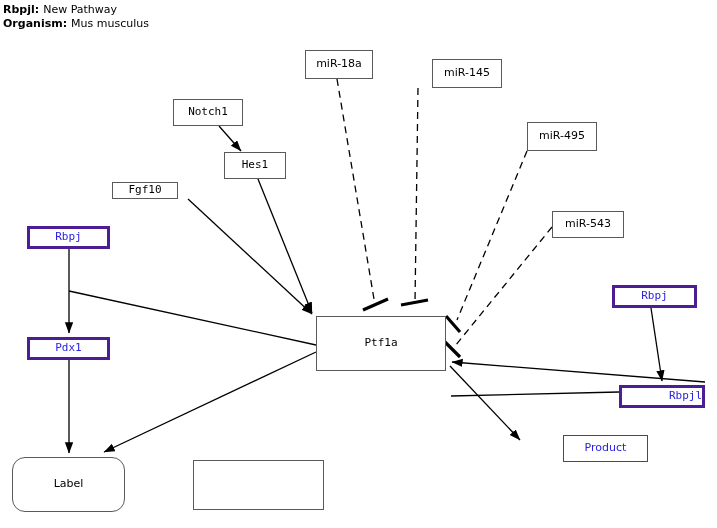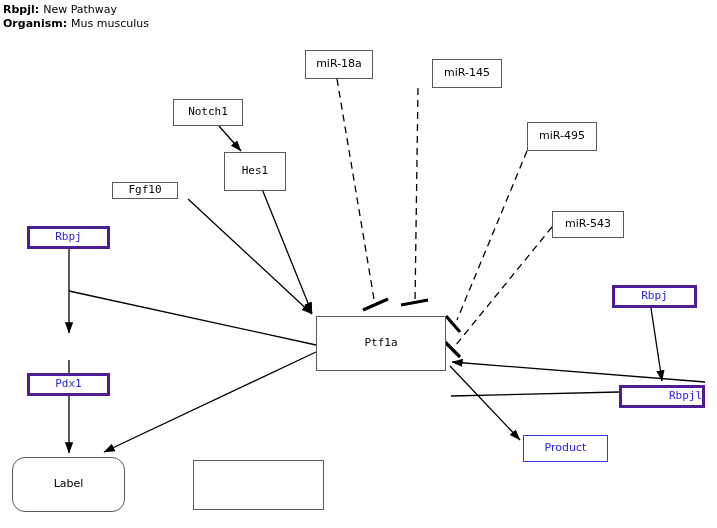--- a/index.html
+++ b/index.html
@@ -70,20 +70,21 @@
     border: 3px solid #4c1d95;
     color: #2a22e0;
     font-family: "DejaVu Sans Mono", monospace;
     font-size: 11px;
   }
   .node-blue-sans {
     border: 1px solid #3a34ef;
     color: #2a22e0;
     font-family: "DejaVu Sans", sans-serif;
     font-size: 11px;
+    margin-left: 40px;
   }
   .node-label {
     border: 1.4px solid #5a5a5a;
     border-radius: 13px;
     color: #000000;
     font-family: "DejaVu Sans", sans-serif;
     font-size: 11px;
   }
   .node-empty {
     border: 1.4px solid #5a5a5a;
@@ -158,25 +159,25 @@
     </g>
 
   </svg>
 
   <div class="node node-mir" style="left:305px; top:50px;  width:68px;  height:29px;">miR-18a</div>
   <div class="node node-mir" style="left:432px; top:59px;  width:70px;  height:29px;">miR-145</div>
   <div class="node node-mir" style="left:527px; top:122px; width:70px;  height:29px;">miR-495</div>
   <div class="node node-mir" style="left:552px; top:211px; width:72px;  height:27px;">miR-543</div>
 
   <div class="node node-gene" style="left:173px; top:99px;  width:70px;  height:27px;">Notch1</div>
-  <div class="node node-gene" style="left:224px; top:152px; width:62px;  height:39px;">Hes1</div>
+  <div class="node node-gene" style="left:224px; top:152px; width:62px;  height:27px;">Hes1</div>
   <div class="node node-gene" style="left:112px; top:182px; width:66px;  height:17px;">Fgf10</div>
 
   <div class="node node-blue" style="left:27px;  top:226px; width:83px;  height:23px;">Rbpj</div>
-  <div class="node node-blue" style="left:27px;  top:337px; width:83px;  height:23px;margin-top:36px;">Pdx1</div>
+  <div class="node node-blue" style="left:27px;  top:337px; width:83px;  height:23px;">Pdx1</div>
 
   <div class="node node-label" style="left:12px;  top:457px; width:113px; height:55px;">Label</div>
   <div class="node node-empty" style="left:193px; top:460px; width:131px; height:50px;"></div>
 
   <div class="node node-ptf1a" style="left:316px; top:316px; width:130px; height:55px;">Ptf1a</div>
 
   <div class="node node-blue" style="left:612px; top:285px; width:85px;  height:23px;">Rbpj</div>
   <div class="node node-blue" style="left:619px; top:385px; width:86px;  height:23px;padding-left:47px;">Rbpjl</div>
   <div class="node node-blue-sans" style="left:523px; top:435px; width:85px;  height:27px;">Product</div>
 

